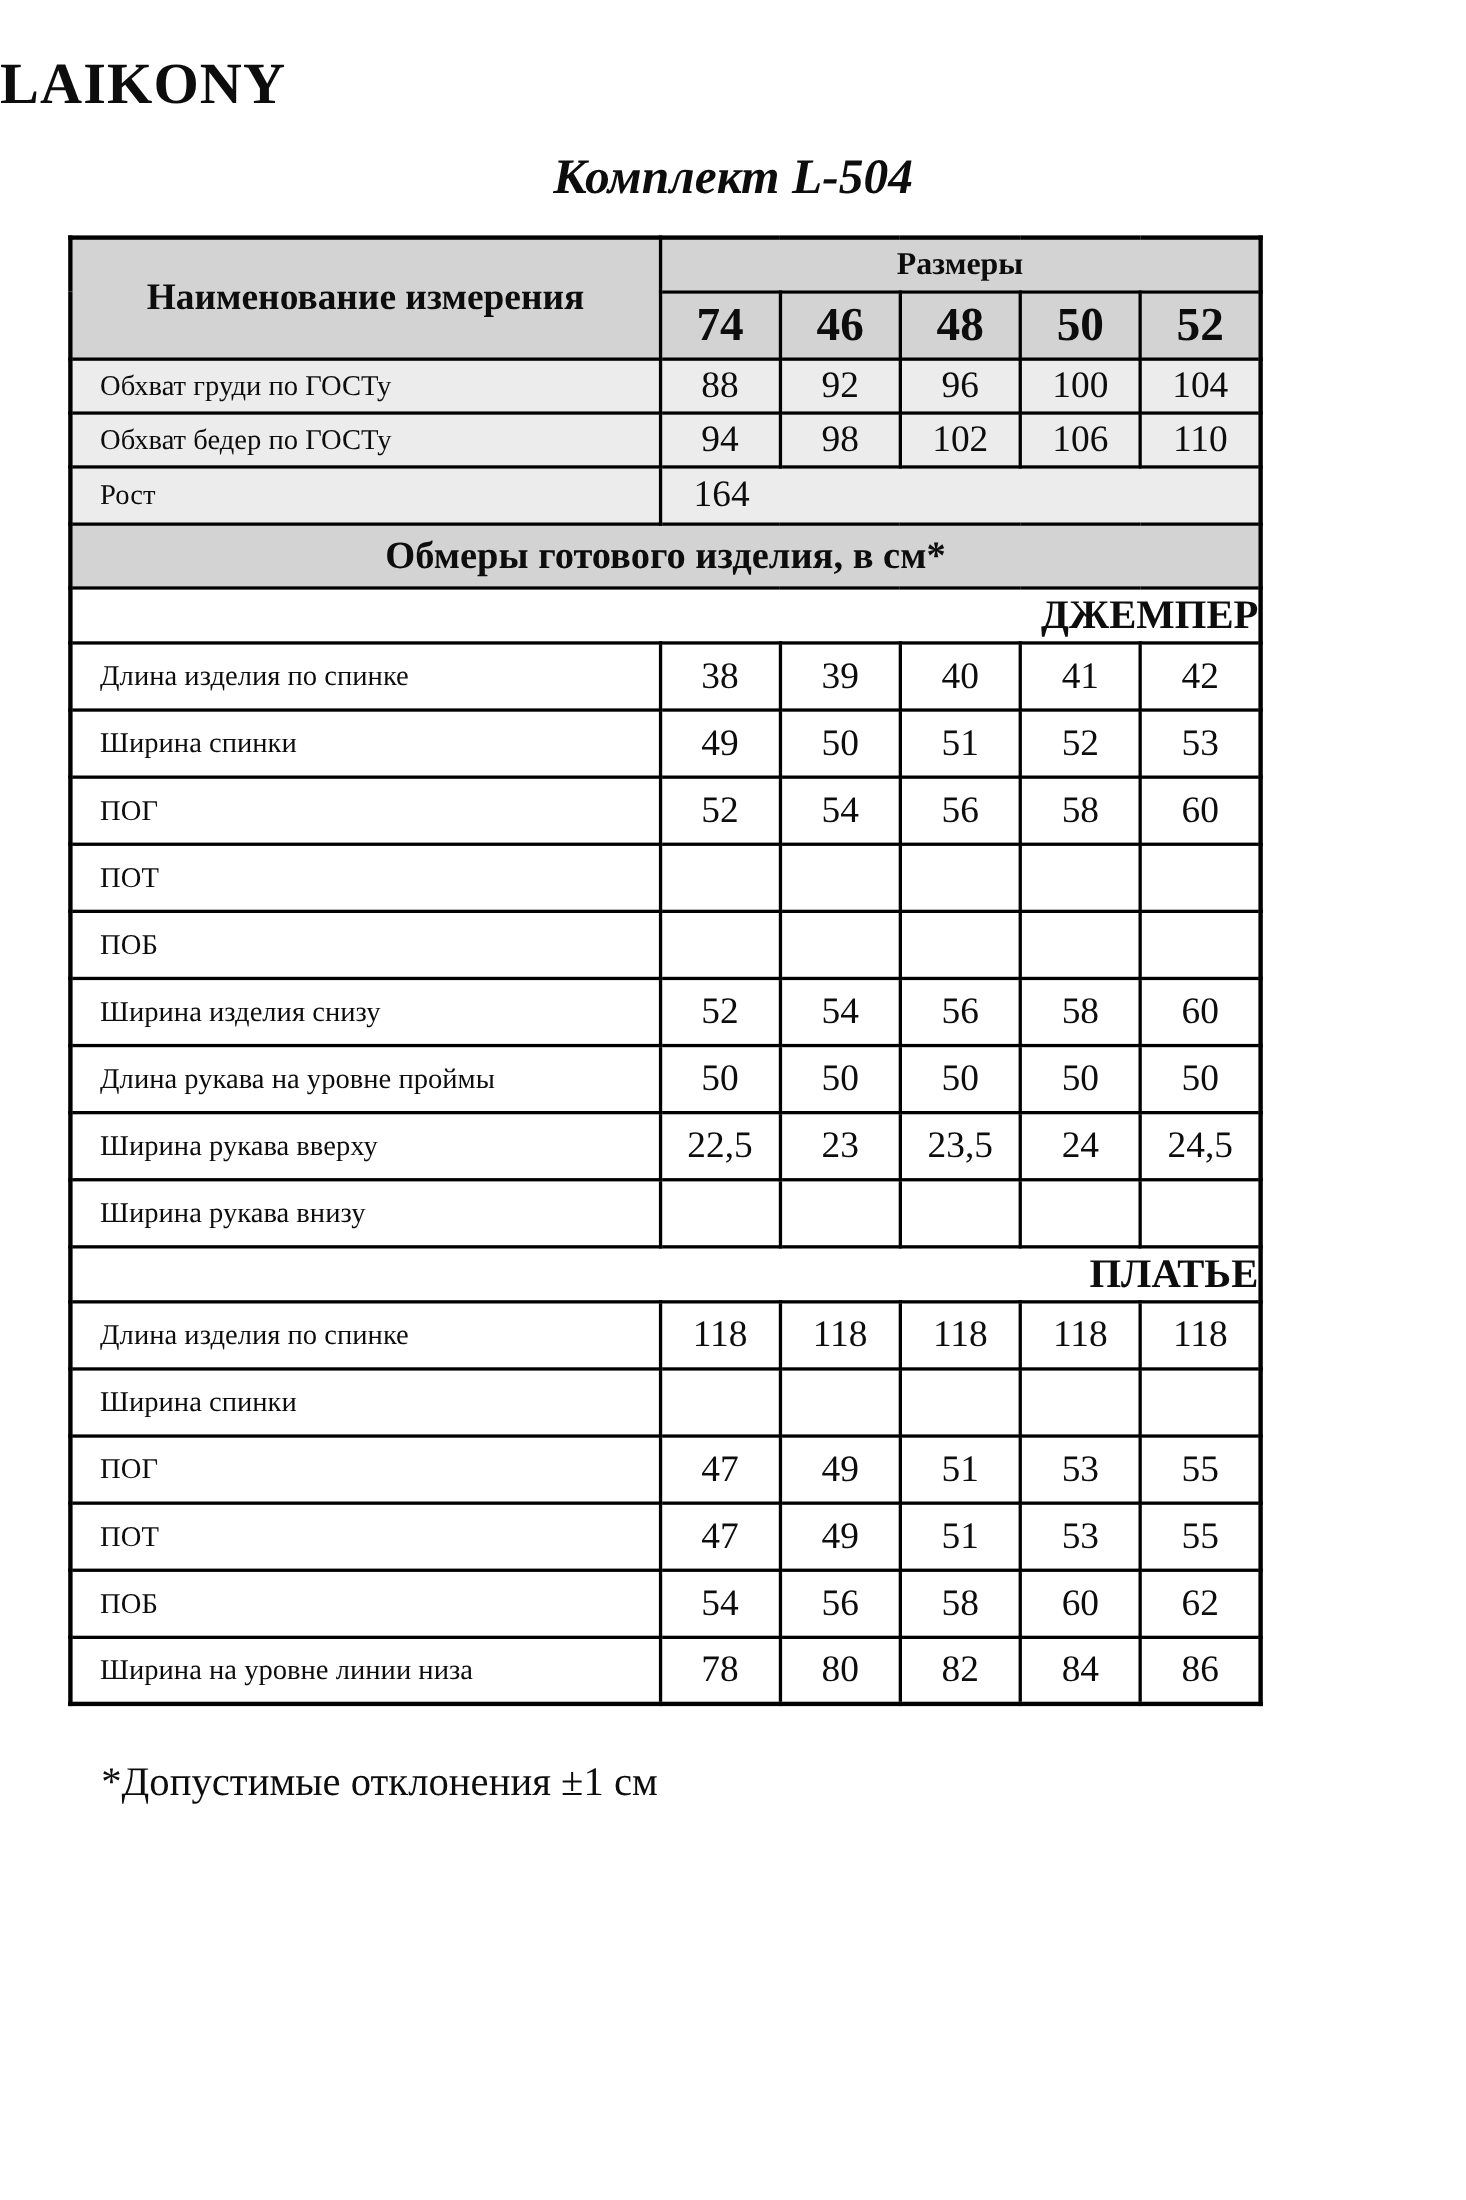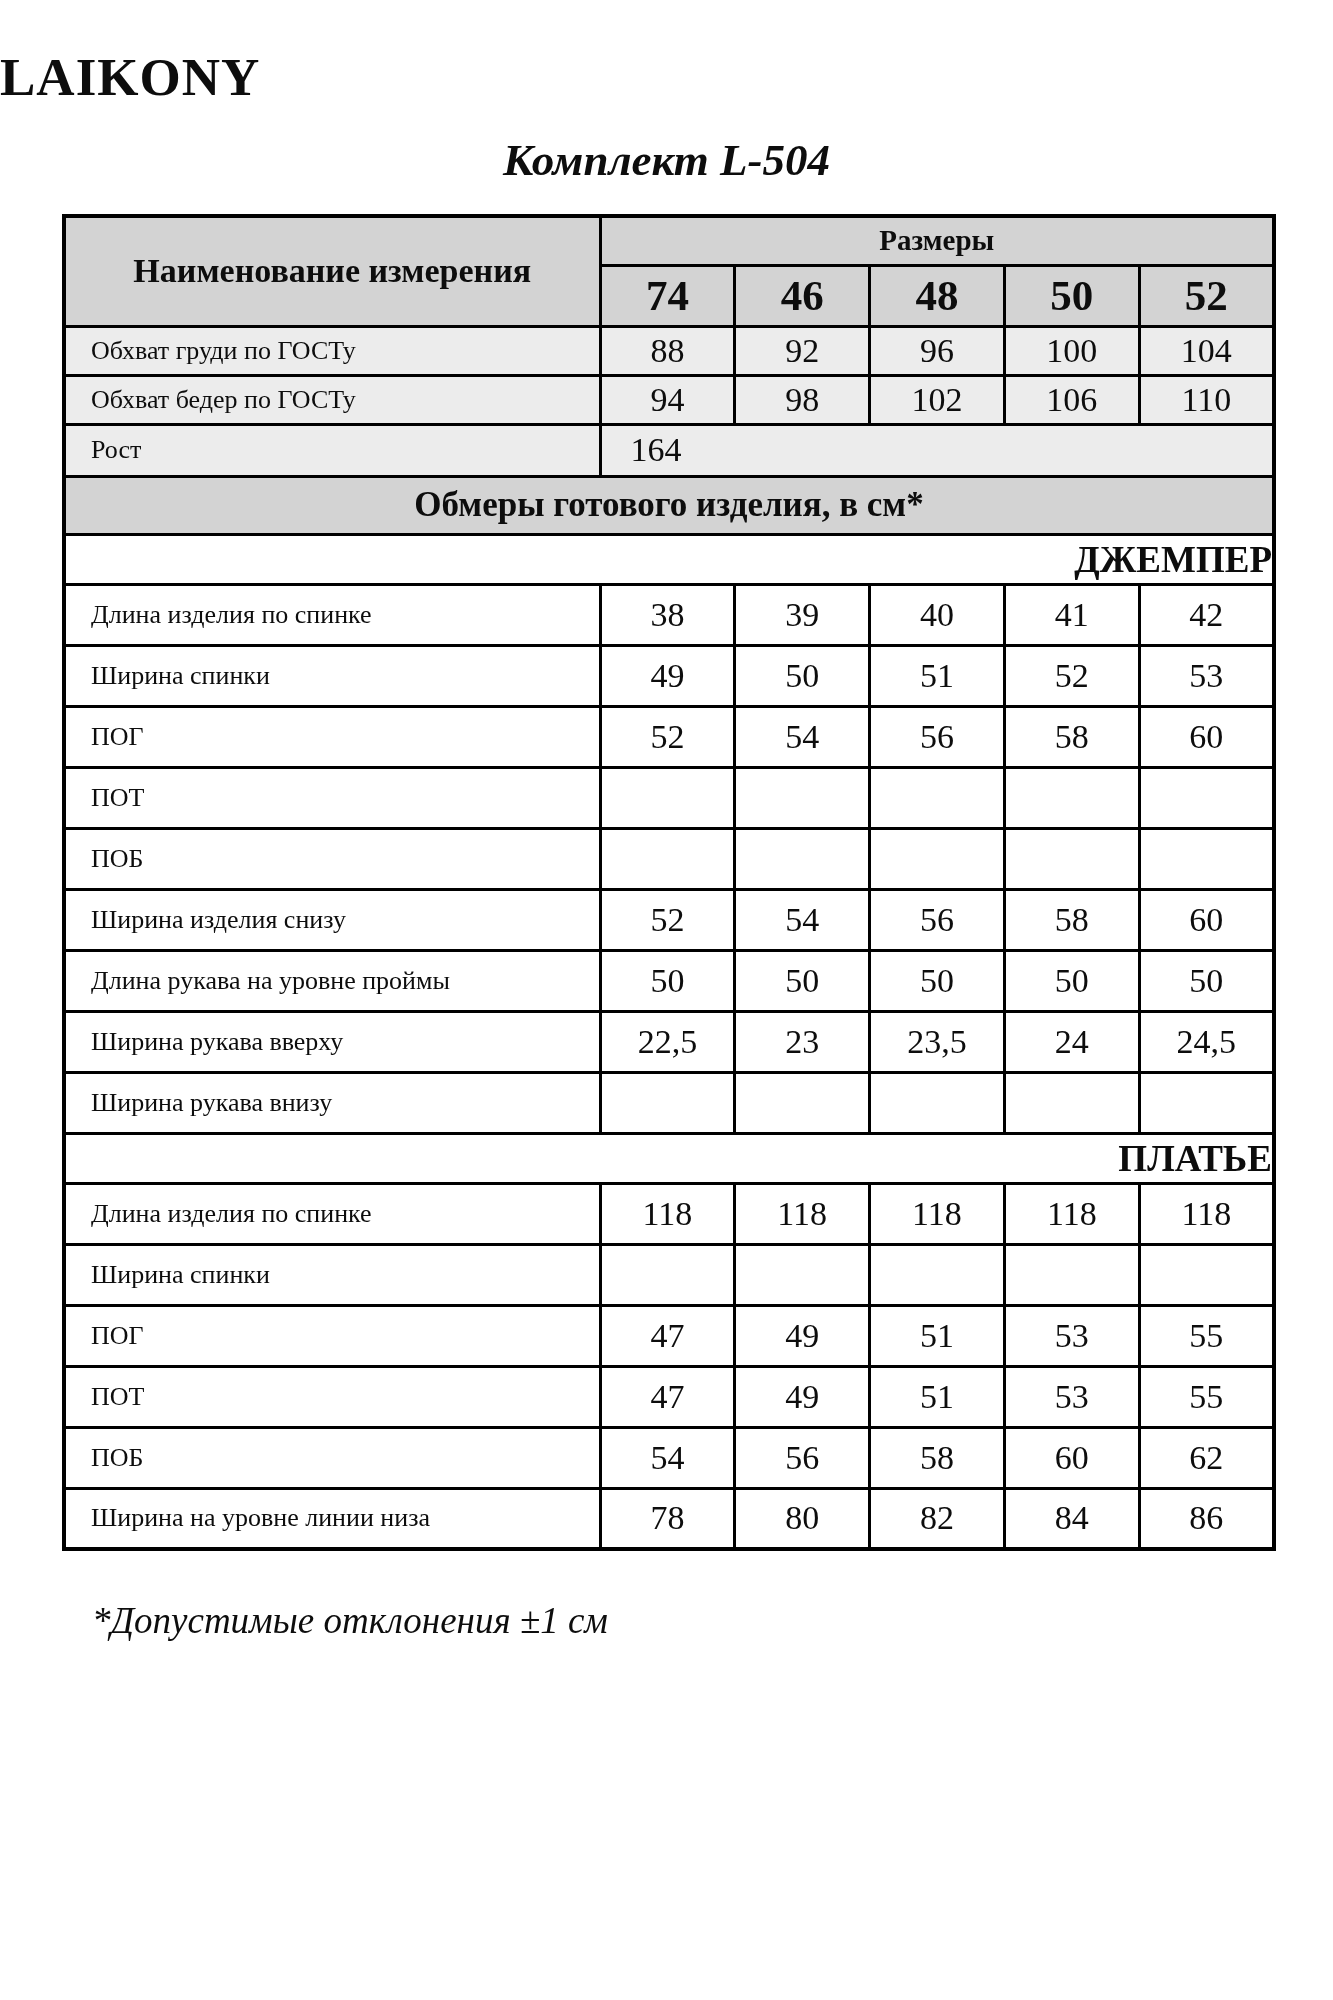--- a/index.html
+++ b/index.html
@@ -12,21 +12,21 @@
   }
   .page { width: 1333px; height: 2000px; padding-top: 47px; }
 
   .brand    { font-size: 53px; font-weight: bold; letter-spacing: 1px; }
   .subtitle { text-align: center; font-size: 37px; margin-top: 48px; }
   .product  { text-align: center; font-size: 45px; font-weight: bold; margin-top: 27px; font-style: italic; }
 
   table.meas {
     border-collapse: collapse;
     table-layout: fixed;
-    width: 1214px;
+    width: 1086px;
     margin: 28px 0 0 62px;
     border: 4px solid #000;
   }
   th, td { border: 3px solid #000; vertical-align: middle; overflow: hidden; }
 
   thead th { background: var(--header-bg, #d3d3d3); }
   tr.tint td { background: var(--tint-bg, #ececec); }
   tr.note-row td { background: var(--header-bg, #d3d3d3); }
 
   .name-head  { font-size: 34px; font-weight: bold; text-align: center; }
@@ -40,21 +40,21 @@
   .section-cell { font-size: 37px; font-weight: bold; text-align: right; }
 
   tr.h-sizes-top { height: 49px; }
   tr.h-sizes     { height: 61px; }
   tr.h-gost      { height: 49px; }
   tr.h-rost      { height: 52px; }
   tr.h-note      { height: 58px; }
   tr.h-section   { height: 50px; }
   tr.h-data      { height: 61px; }
 
-  .footnote { margin: 48px 16px 0 92px; font-size: 37px; font-style: italic; }
+  .footnote { margin: 48px 16px 0 92px; font-size: 37px; }
 </style>
 </head>
 <body style="color: rgb(13, 13, 13); background: rgb(255, 255, 255);">
 
 <div class="page">
 
   <div class="brand">LAIKONY</div>
   <div class="product">Комплект L-504</div>
 
   <table class="meas">

